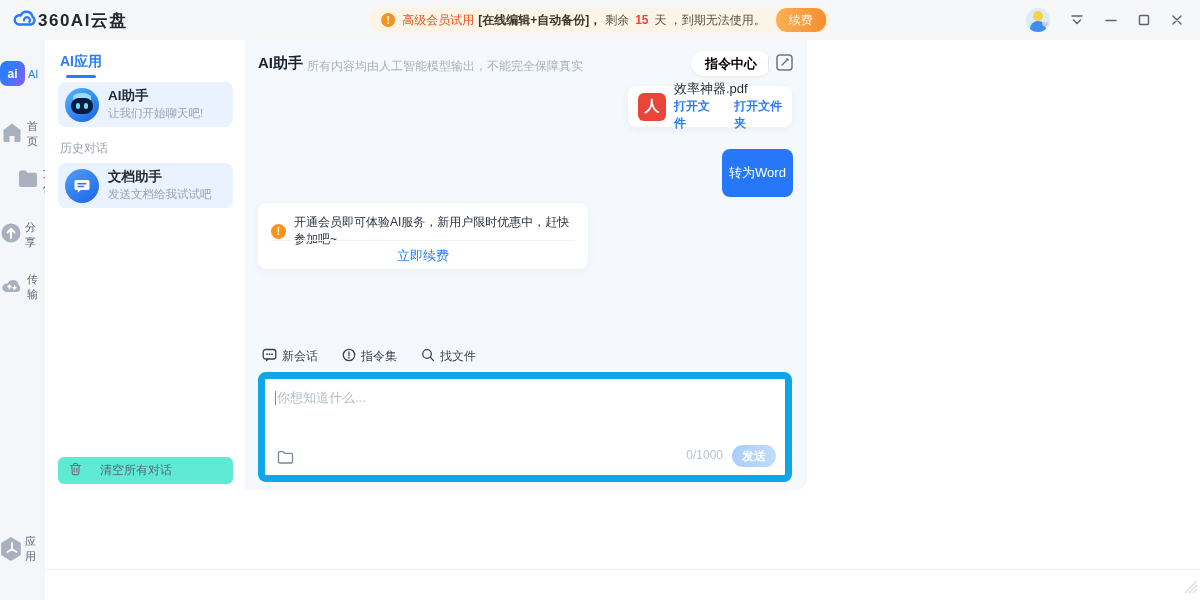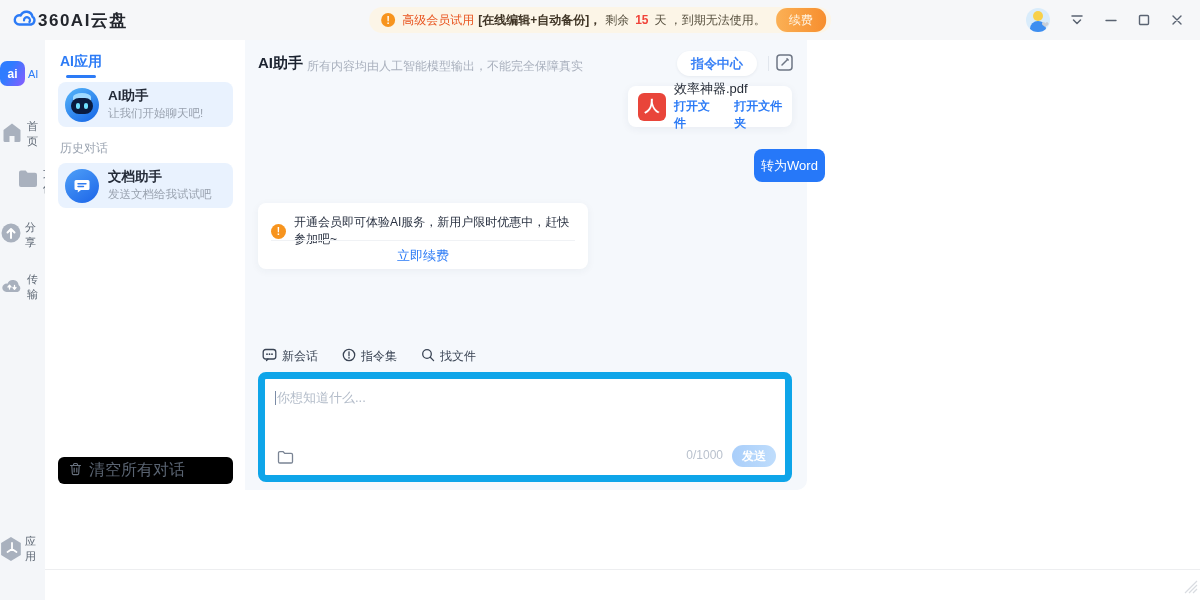--- a/index.html
+++ b/index.html
@@ -47,52 +47,52 @@
   .app-panel { position:absolute; left:45px; top:40px; width:200px; height:530px; background:#fff; }
   .tab { position:absolute; left:15px; top:13px; color:#2C7BF6; font-weight:bold; font-size:14px; cursor:pointer; }
   .tab-underline { position:absolute; left:21px; top:35px; width:30px; height:3px; border-radius:2px; background:#2C7BF6; }
   .app-card { position:absolute; left:13px; width:175px; height:45px; border-radius:8px; background:#E9F2FE;
               display:flex; align-items:center; gap:9px; padding-left:7px; cursor:pointer; }
   .app-card.assistant { top:42px; }
   .app-card.history { top:123px; }
   .card-title { font-size:13.5px; font-weight:bold; color:#242B38; line-height:1.25; }
   .card-sub { font-size:11.5px; color:#99A2AF; margin-top:2px; }
   .hist-label { position:absolute; left:15px; top:100px; font-size:12px; color:#9AA3B0; }
-  .clear-btn { position:absolute; left:13px; top:417px; width:175px; height:27px; border-radius:6px; background:#000000;
-               border:none; display:flex; align-items:center; gap:7px; padding:0 11px; font-size:16px; color:#5A6472;
+  .clear-btn { position:absolute; left:13px; top:417px; width:175px; height:27px; border-radius:6px; background:#5eead4;
+               border:none; display:flex; align-items:center; gap:18px; padding:0 11px; font-size:12px; color:#5A6472;
                cursor:pointer; font-family:"Liberation Sans",sans-serif; }
 
   .robot { width:34px; height:34px; border-radius:50%; background:linear-gradient(145deg,#56B6FA,#1463E5); position:relative; flex:0 0 auto; }
   .robot .cap { position:absolute; left:8px; top:5px; width:18px; height:8px; border-radius:50% 50% 0 0; background:#9FD9FF; }
   .robot .face { position:absolute; left:6px; top:10px; width:22px; height:16px; border-radius:8px; background:#0A1B3F; }
   .robot .eye { position:absolute; top:5px; width:4px; height:6px; border-radius:2px; background:#6FE0FF; }
   .robot .eye.l { left:5px; } .robot .eye.r { right:5px; }
   .docico { width:34px; height:34px; border-radius:50%; background:linear-gradient(145deg,#4FA0F8,#1B64E8);
             display:flex; align-items:center; justify-content:center; flex:0 0 auto; }
 
   
   .chat-panel { position:absolute; left:245px; top:40px; width:562px; height:450px; background:#F5F8FC; border-radius:0 0 10px 0; }
   .chat-title { position:absolute; left:13px; top:14px; font-size:15px; font-weight:bold; color:#1C2330; }
   .chat-disclaimer { position:absolute; left:62px; top:18px; font-size:12px; color:#A9B0BD; }
-  .cmd-pill { position:absolute; right:50px; top:11px; height:25px; padding:0 14px; border:none; border-radius:13px;
-              background:#fff; box-shadow:0 1px 3px rgba(40,60,90,.07); font-size:13px; font-weight:bold; color:#3b82f6;
+  .cmd-pill { position:absolute; right:36px; top:11px; height:25px; padding:0 14px; border:none; border-radius:13px;
+              background:#fff; box-shadow:0 1px 3px rgba(40,60,90,.07); font-size:13px; font-weight:bold; color:#000000;
               cursor:pointer; font-family:"Liberation Sans",sans-serif; display:flex; align-items:center; }
   .hdr-divider { position:absolute; right:38px; top:16px; width:1px; height:15px; background:#E1E6ED; }
   .edit-btn { position:absolute; right:13px; top:13px; width:20px; height:20px; background:none; border:none; cursor:pointer; padding:0; }
 
   .file-card { position:absolute; left:383px; top:46px; width:164px; height:41px; background:#fff; border-radius:8px;
                box-shadow:0 2px 8px rgba(31,56,88,.06); display:flex; align-items:center; gap:8px; padding-left:10px; }
   .pdf-ico { width:28px; height:28px; border-radius:6px; background:#E9453A; color:#fff; font-size:15px; font-weight:bold;
              display:flex; align-items:center; justify-content:center; flex:0 0 auto; }
   .file-name { font-size:13px; color:#232A36; line-height:1.3; }
   .file-links { display:flex; gap:14px; margin-top:1px;font-family:Liberation Serif, serif; }
   .file-links a { font-size:12px; color:#2C7BF6; font-weight:bold; text-decoration:none; cursor:pointer; }
 
-  .convert-btn { position:absolute; left:477px; top:109px; width:71px; height:33px; border:none; border-radius:8px;
-                 background:#2678F9; color:#fff; font-size:13px; cursor:pointer; font-family:"Liberation Sans",sans-serif;margin-left:32px; }
+  .convert-btn { position:absolute; left:477px; top:109px; width:71px; height:48px; border:none; border-radius:8px;
+                 background:#2678F9; color:#fff; font-size:13px; cursor:pointer; font-family:"Liberation Sans",sans-serif; }
 
   .notice-card { position:absolute; left:13px; top:163px; width:330px; height:66px; background:#fff; border-radius:8px;
                  box-shadow:0 2px 8px rgba(31,56,88,.05); }
   .notice-row { display:flex; align-items:center; gap:8px; padding:11px 14px 0 13px; }
   .notice-row .warn-dot { width:15px; height:15px; border-radius:50%; background:#F7941E; color:#fff; font-size:10px;
                  font-weight:bold; display:flex; align-items:center; justify-content:center; flex:0 0 auto; }
   .notice-text { font-size:12px; color:#2A3242; }
   .notice-divider { position:absolute; left:13px; right:13px; top:37px; height:1px; background:#F0F2F5; }
   .notice-action { position:absolute; left:0; right:0; top:44px; text-align:center; font-size:13px; color:#2C7BF6; cursor:pointer; }
 

